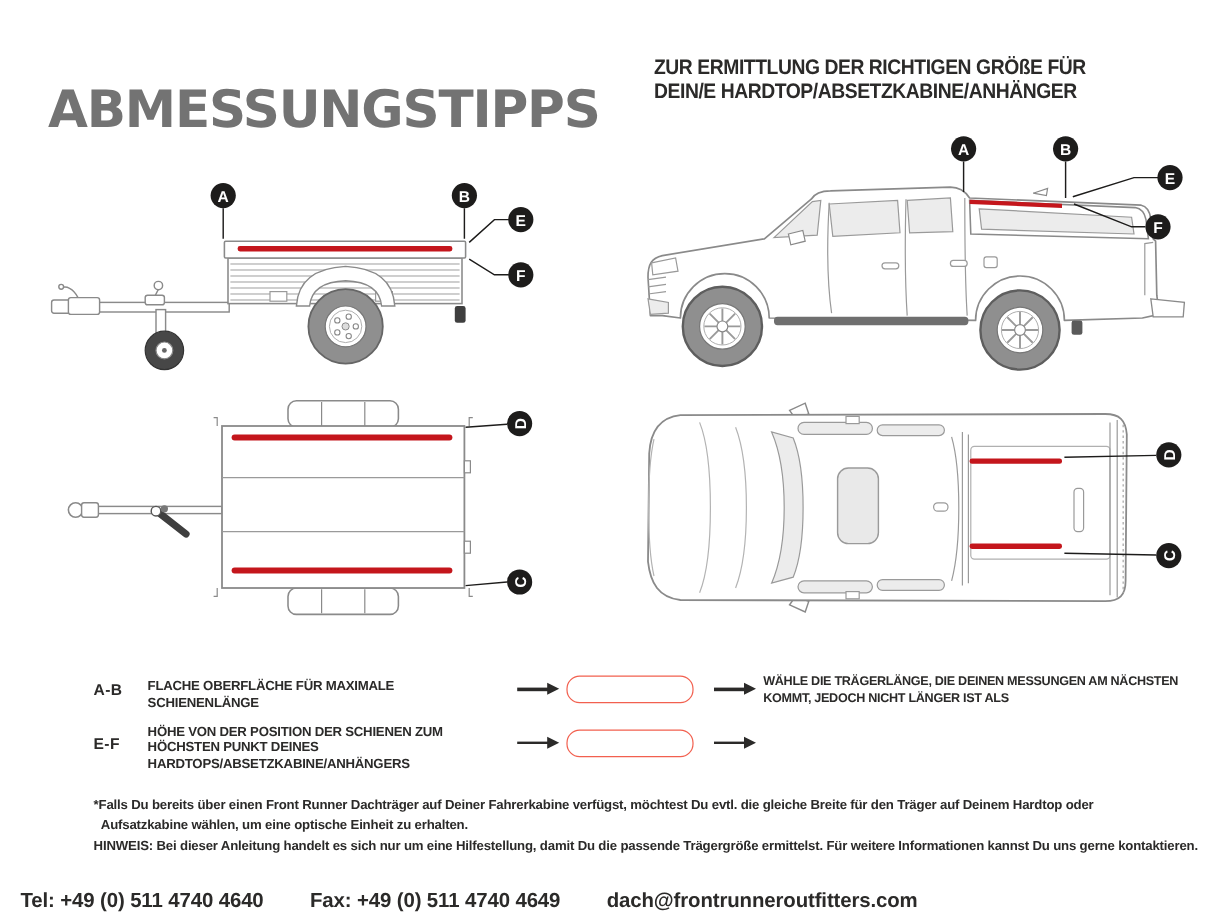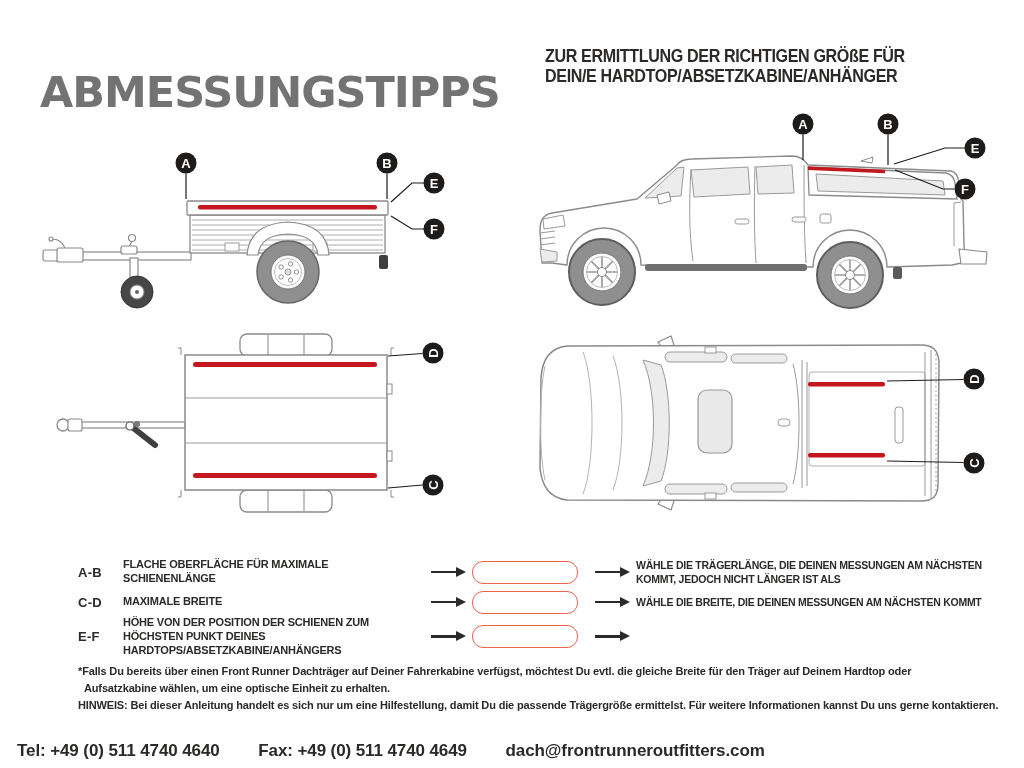--- a/index.html
+++ b/index.html
@@ -18,21 +18,21 @@
 
   
   .meas-head{position:absolute;left:78px;top:533px;font-size:11.5px;font-weight:700;letter-spacing:-0.2px;white-space:nowrap;}
   .meas-head .red-note{color:#e8321e;margin-left:14px;}
   .rows{position:absolute;left:78px;top:556px;width:910px;}
   .m-row{display:grid;grid-template-columns:45px 295px 52px 110px 56px 1fr;align-items:center;}
   .m-row.r1{min-height:32px;}
   .m-row.r2{min-height:28px;}
   .m-row.r3{min-height:38px;}
   .m-code{font-size:13px;font-weight:800;letter-spacing:0.3px;}
-  .m-desc{font-size:11px;font-weight:700;letter-spacing:-0.2px;line-height:1.25;max-width:300px;}
+  .m-desc{font-size:11px;font-weight:700;letter-spacing:-0.2px;line-height:1.25;max-width:300px;margin-top:10px;}
   .m-guid{font-size:10.5px;font-weight:700;letter-spacing:-0.25px;line-height:1.35;max-width:356px;}
   .arrow{position:relative;width:26px;height:2.6px;background:#2b2a29;justify-self:center;}
   .arrow::after{content:"";position:absolute;right:-9px;top:-4.2px;width:0;height:0;
                 border-left:10px solid #2b2a29;border-top:5.5px solid transparent;border-bottom:5.5px solid transparent;}
   .pill{width:104px;height:21px;border:1.6px solid #f2604f;border-radius:11px;background:#fff;justify-self:center;}
 
   
   .footnote{position:absolute;left:78px;top:652px;width:895px;font-size:11px;font-weight:600;
             letter-spacing:-0.15px;line-height:1.55;padding-left:6px;text-indent:-6px;}
   .hinweis{position:absolute;left:78px;top:688px;width:935px;font-size:11px;font-weight:600;
@@ -268,28 +268,20 @@
 
   <div class="rows">
     <div class="m-row r1">
       <div class="m-code">A-B</div>
       <div class="m-desc">FLACHE OBERFLÄCHE FÜR MAXIMALE SCHIENENLÄNGE</div>
       <div class="arrow"></div>
       <div class="pill"></div>
       <div class="arrow"></div>
       <div class="m-guid">WÄHLE DIE TRÄGERLÄNGE, DIE DEINEN MESSUNGEN AM NÄCHSTEN KOMMT, JEDOCH NICHT LÄNGER IST ALS</div>
     </div>
-    <div class="m-row r2">
-      <div class="m-code">C-D</div>
-      <div class="m-desc">MAXIMALE BREITE</div>
-      <div class="arrow"></div>
-      <div class="pill"></div>
-      <div class="arrow"></div>
-      <div class="m-guid">WÄHLE DIE BREITE, DIE DEINEN MESSUNGEN AM NÄCHSTEN KOMMT</div>
-    </div>
     <div class="m-row r3">
       <div class="m-code">E-F</div>
       <div class="m-desc">HÖHE VON DER POSITION DER SCHIENEN ZUM HÖCHSTEN PUNKT DEINES HARDTOPS/ABSETZKABINE/ANHÄNGERS</div>
       <div class="arrow"></div>
       <div class="pill"></div>
       <div class="arrow"></div>
     </div>
   </div>
 
   <p class="footnote">*Falls Du bereits über einen Front Runner Dachträger auf Deiner Fahrerkabine verfügst, möchtest Du evtl. die gleiche Breite für den Träger auf Deinem Hardtop oder Aufsatzkabine wählen, um eine optische Einheit zu erhalten.</p>

